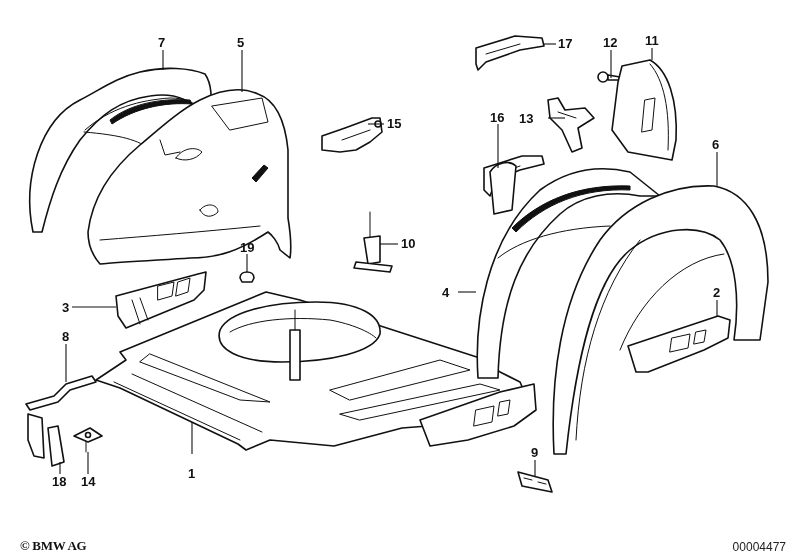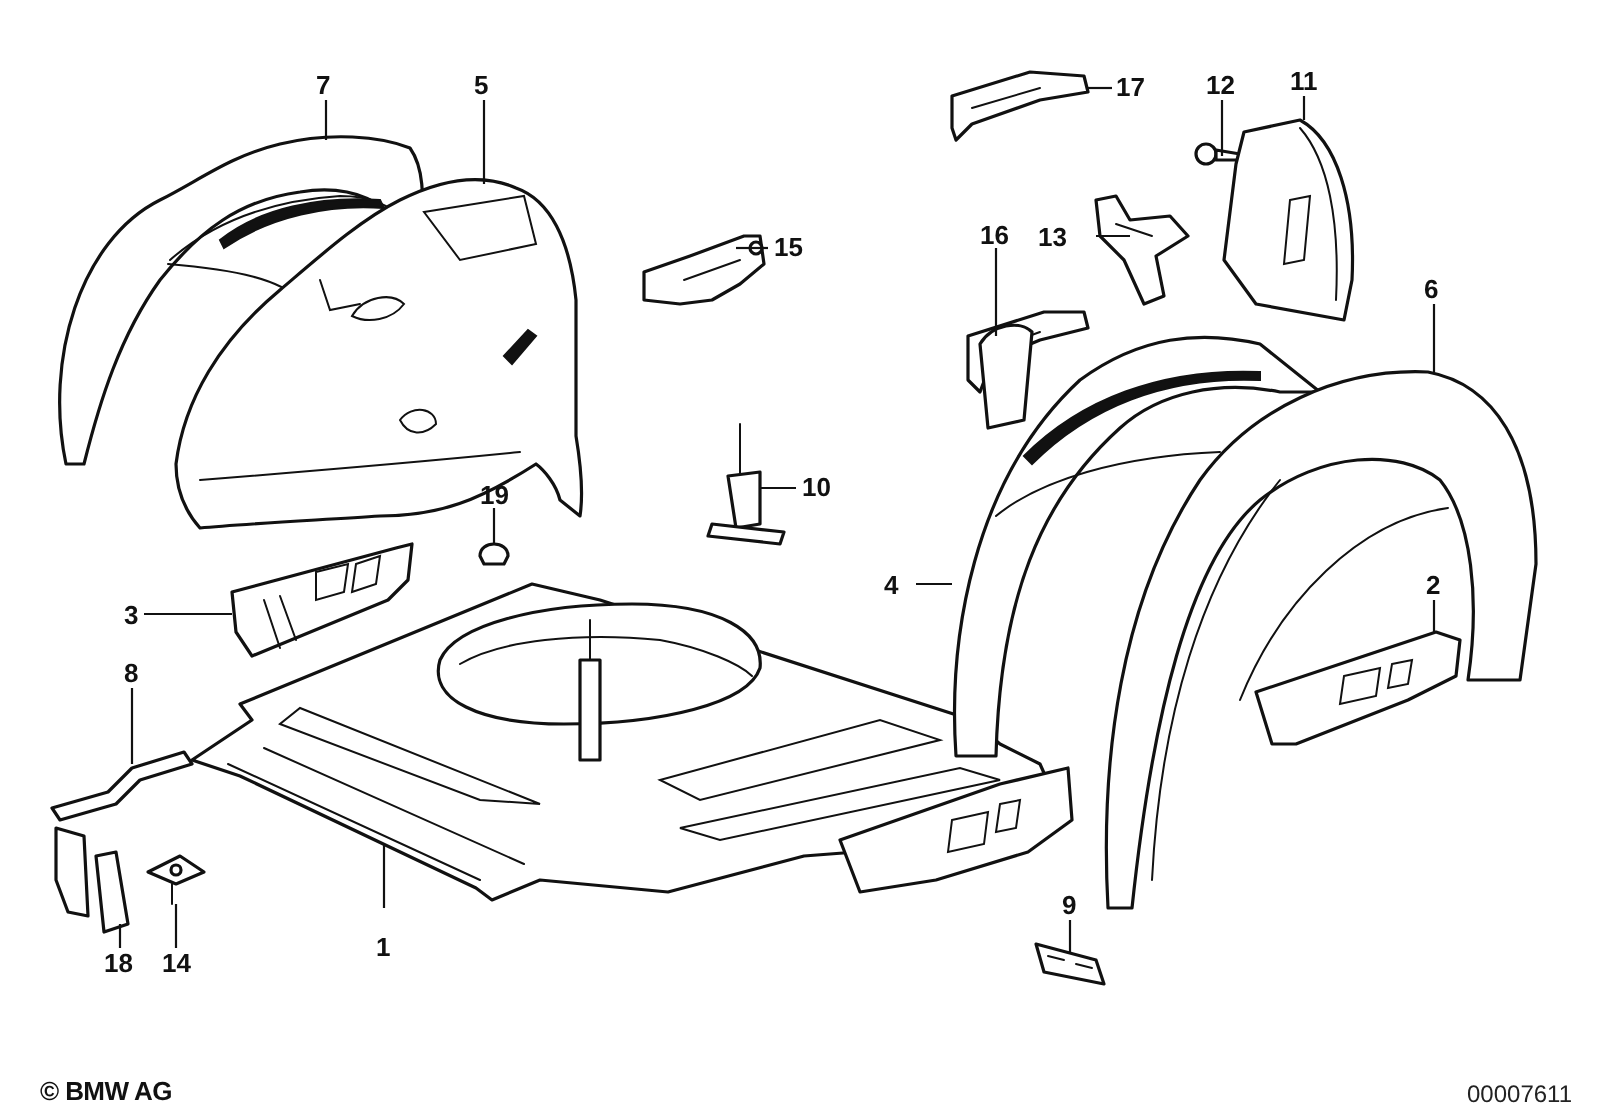--- a/index.html
+++ b/index.html
@@ -5,21 +5,21 @@
   html, body { margin: 0; padding: 0; background: #ffffff; }
   body { width: 799px; height: 559px; position: relative; overflow: hidden;
          font-family: "Liberation Sans", sans-serif; }
   #diagram { position: absolute; left: 0; top: 0; width: 799px; height: 559px; }
   .part { fill: #ffffff; stroke: #111111; stroke-width: 1.6; stroke-linejoin: round; stroke-linecap: round; }
   .part-thin { fill: none; stroke: #111111; stroke-width: 1; stroke-linecap: round; }
   .part-dark { fill: #111111; stroke: #111111; stroke-width: 1; }
   .leader { stroke: #111111; stroke-width: 1.1; fill: none; }
   .callout { font-family: "Liberation Sans", sans-serif; font-size: 13px; font-weight: bold; fill: #111111; }
   .footer-left { position: absolute; left: 20px; top: 538px; font-size: 13px; font-weight: bold; color: #111;
-                 font-family: Liberation Sans, sans-serif; letter-spacing: -0.3px; }
+                 font-family: Liberation Serif, serif; letter-spacing: -0.3px; }
   .footer-right { position: absolute; right: 13px; top: 540px; font-size: 12px; color: #222;
                   font-family: "Liberation Sans", sans-serif; }
 </style>
 </head>
 <body>
 
 <svg id="diagram" viewBox="0 0 799 559" xmlns="http://www.w3.org/2000/svg">
 
   <g>
     <path class="part" d="M33,232 C22,180 40,120 80,100 C100,90 115,78 140,72 C165,66 190,68 205,74 C212,84 212,100 210,110 L200,112 C190,100 175,92 150,96 C120,100 100,115 80,140 C60,168 50,200 42,232 Z"></path>
@@ -184,13 +184,13 @@
     <text class="callout" x="713" y="297">2</text>
     <text class="callout" x="712" y="149">6</text>
     <text class="callout" x="188" y="478">1</text>
     <text class="callout" x="52" y="486">18</text>
     <text class="callout" x="81" y="486">14</text>
     <text class="callout" x="531" y="457">9</text>
   </g>
 </svg>
 
 <div class="footer-left">© BMW AG</div>
-<div class="footer-right">00007611</div>
+<div class="footer-right">00004477</div>
 
 </body></html>

